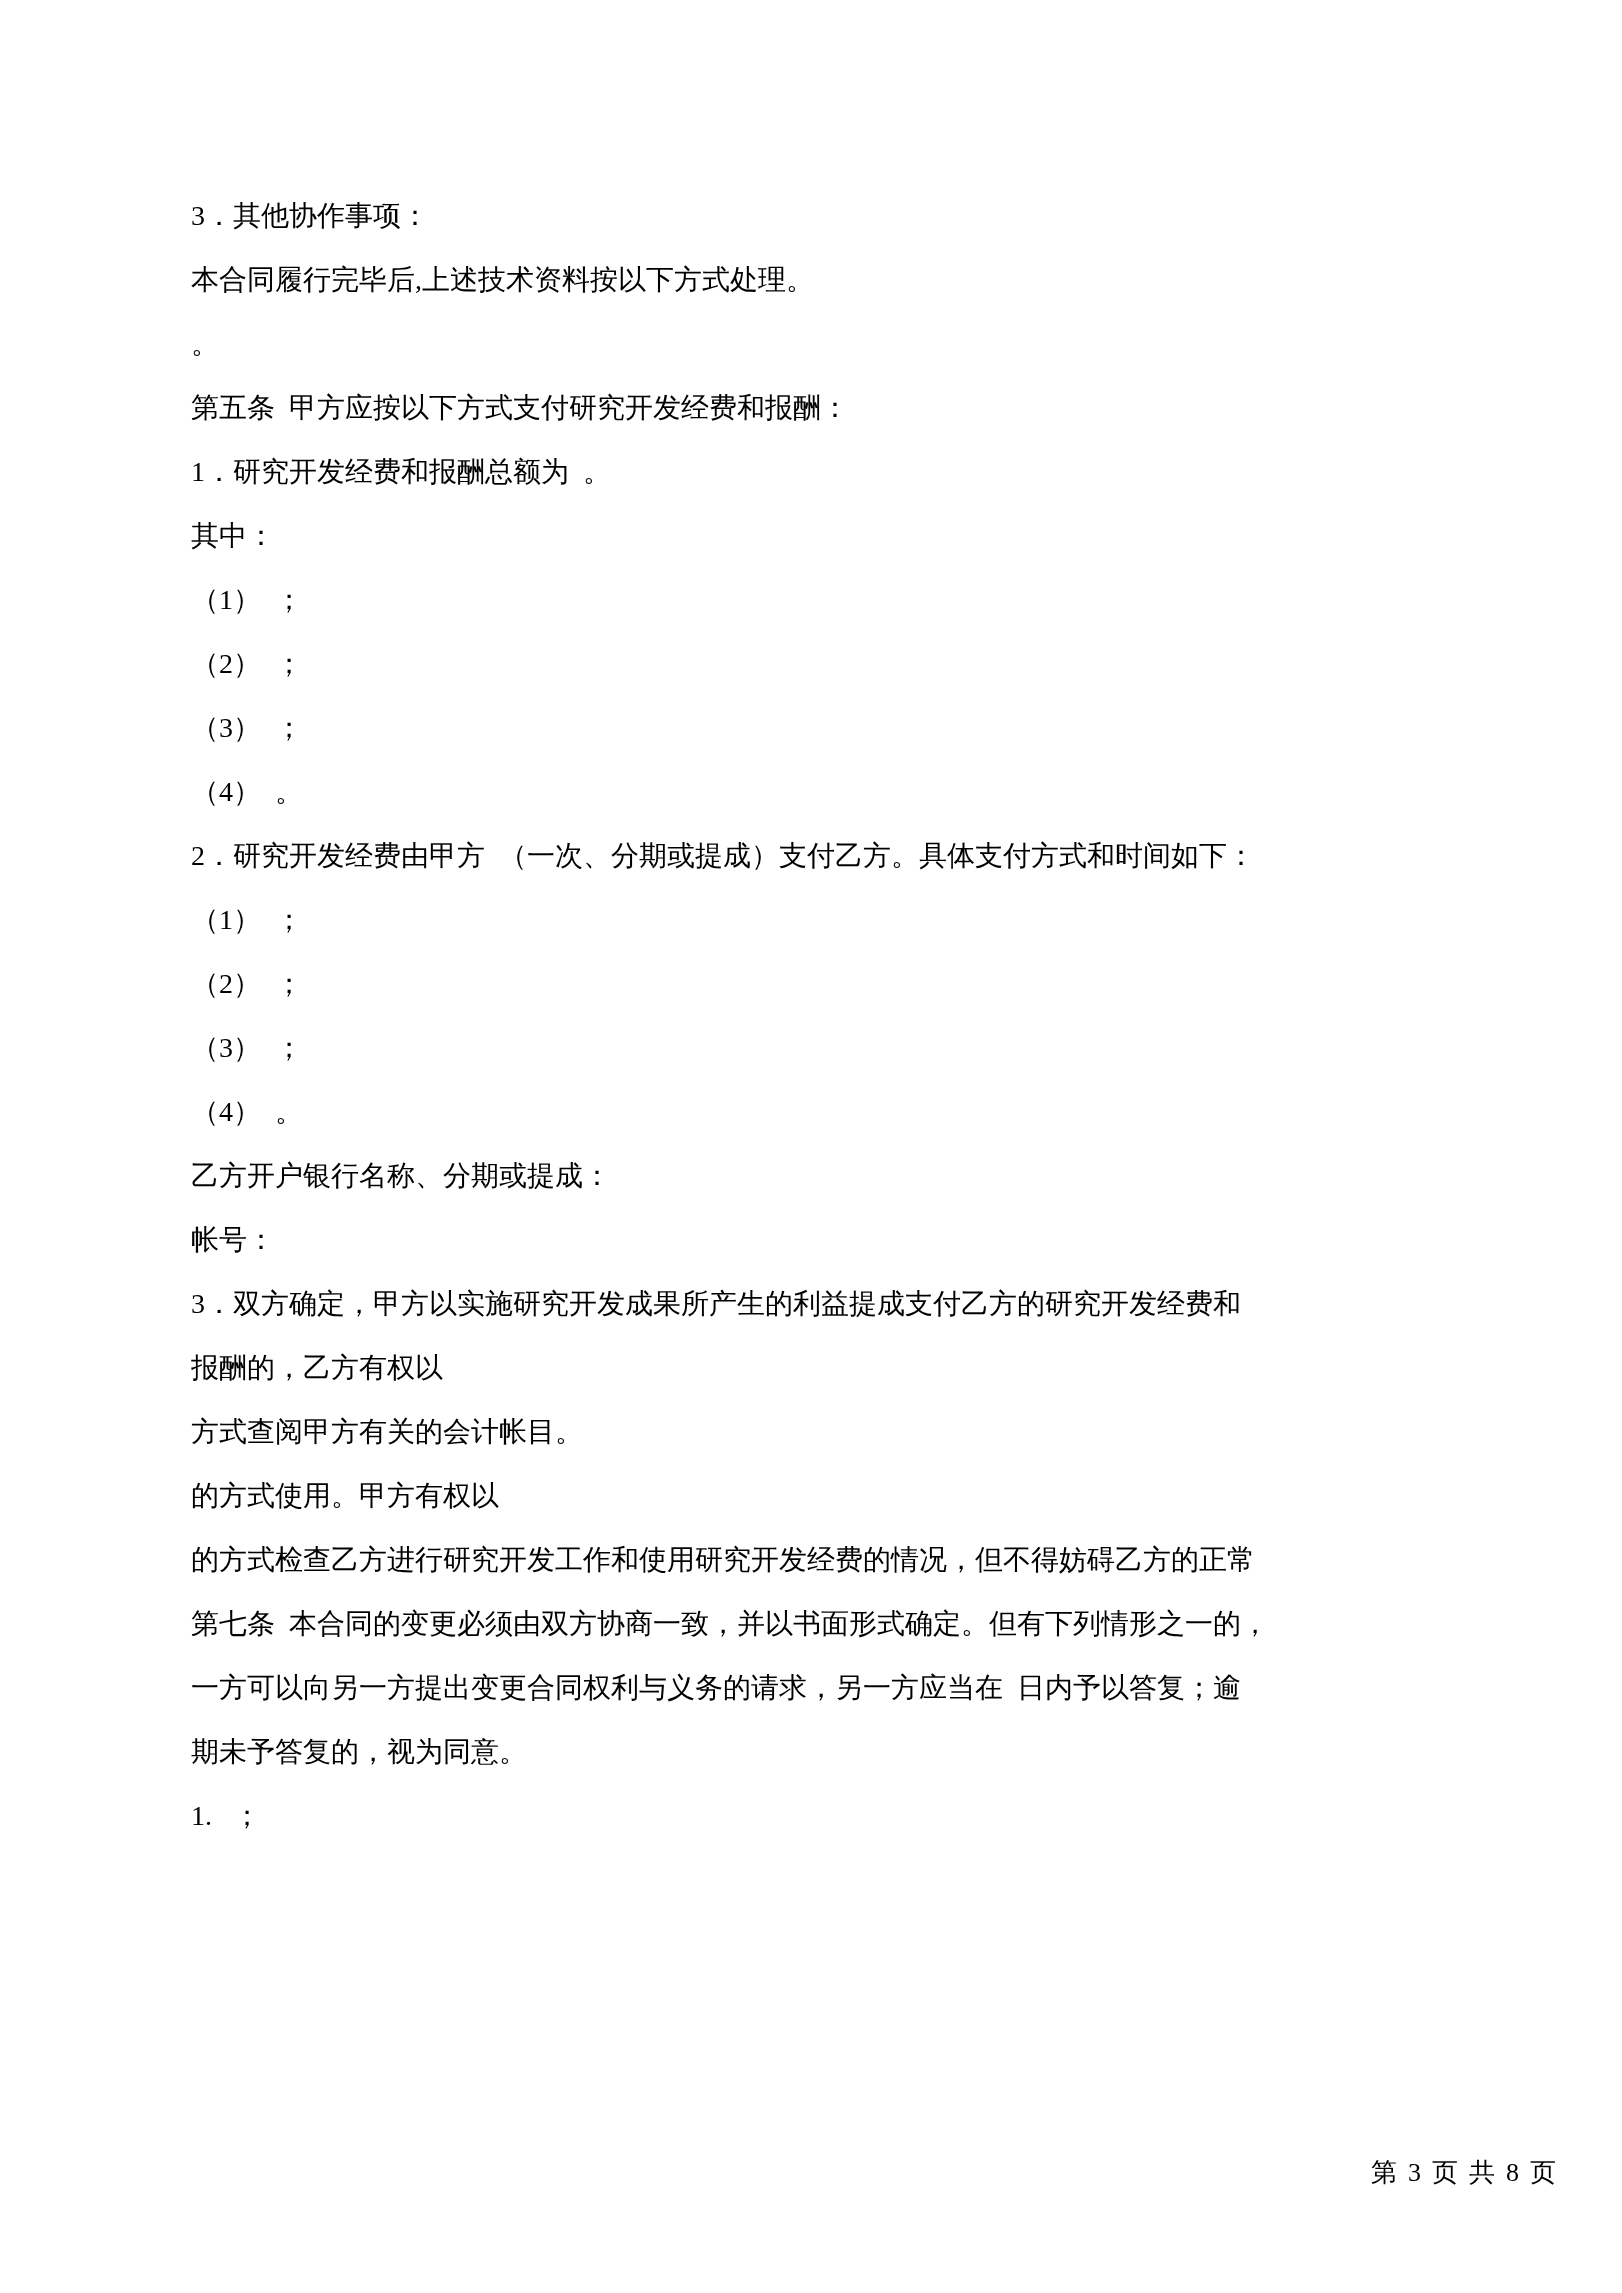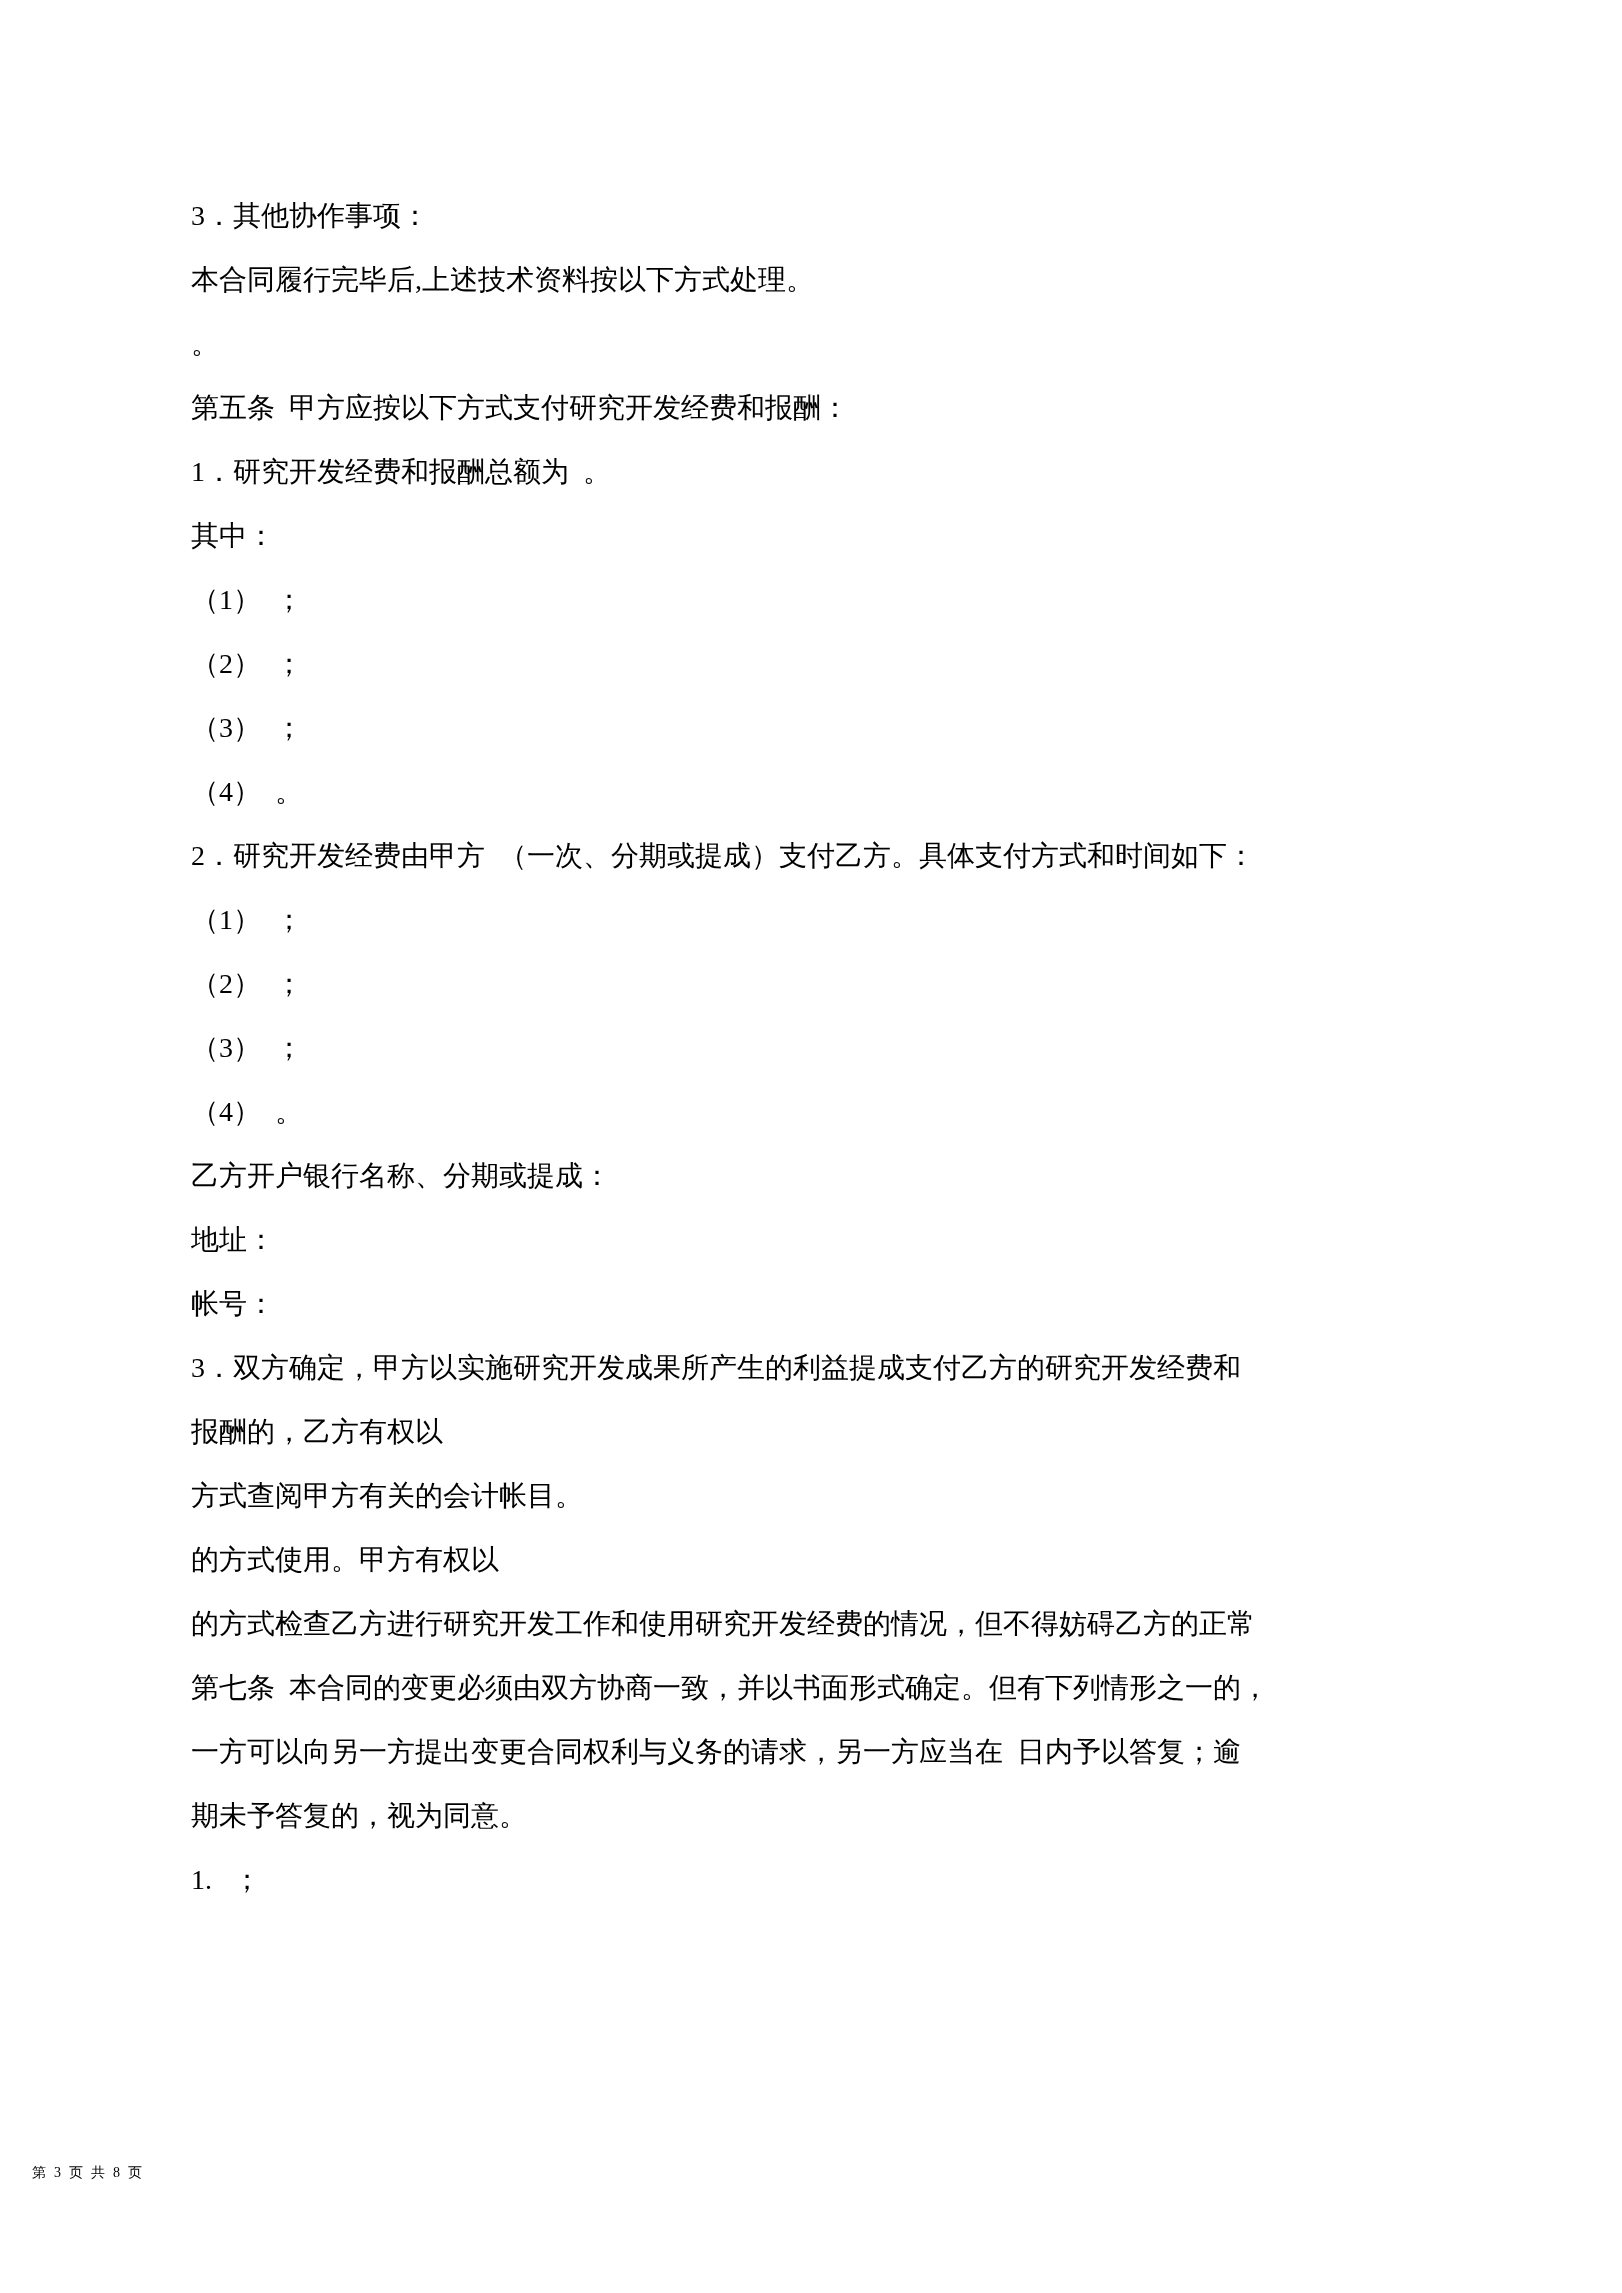--- a/index.html
+++ b/index.html
@@ -27,22 +27,22 @@
   }
   .content .line {
     white-space: pre;
     height: 64px;
   }
   .footer {
     position: absolute;
     left: 0;
     right: 67px;
     top: 2126px;
-    text-align: left;
-    font-size: 14px;
+    text-align: right;
+    font-size: 26px;
     line-height: 31px;
     word-spacing: 4.5px;
     white-space: pre;
   }
 </style>
 </head>
 <body>
 
 <div class="page">
   <div class="content">
@@ -55,21 +55,20 @@
       <div class="line">（1）  ；</div>
       <div class="line">（2）  ；</div>
       <div class="line">（3）  ；</div>
       <div class="line">（4）  。</div>
       <div class="line">2．研究开发经费由甲方  （一次、分期或提成）支付乙方。具体支付方式和时间如下：</div>
       <div class="line">（1）  ；</div>
       <div class="line">（2）  ；</div>
       <div class="line">（3）  ；</div>
       <div class="line">（4）  。</div>
       <div class="line">乙方开户银行名称、分期或提成：</div>
-      <div class="line">地址：</div>
       <div class="line">帐号：</div>
       <div class="line">3．双方确定，甲方以实施研究开发成果所产生的利益提成支付乙方的研究开发经费和</div>
       <div class="line">报酬的，乙方有权以</div>
       <div class="line">方式查阅甲方有关的会计帐目。</div>
       <div class="line">的方式使用。甲方有权以</div>
       <div class="line">的方式检查乙方进行研究开发工作和使用研究开发经费的情况，但不得妨碍乙方的正常</div>
       <div class="line">第七条  本合同的变更必须由双方协商一致，并以书面形式确定。但有下列情形之一的，</div>
       <div class="line">一方可以向另一方提出变更合同权利与义务的请求，另一方应当在  日内予以答复；逾</div>
       <div class="line">期未予答复的，视为同意。</div>
       <div class="line">1.   ；</div>

